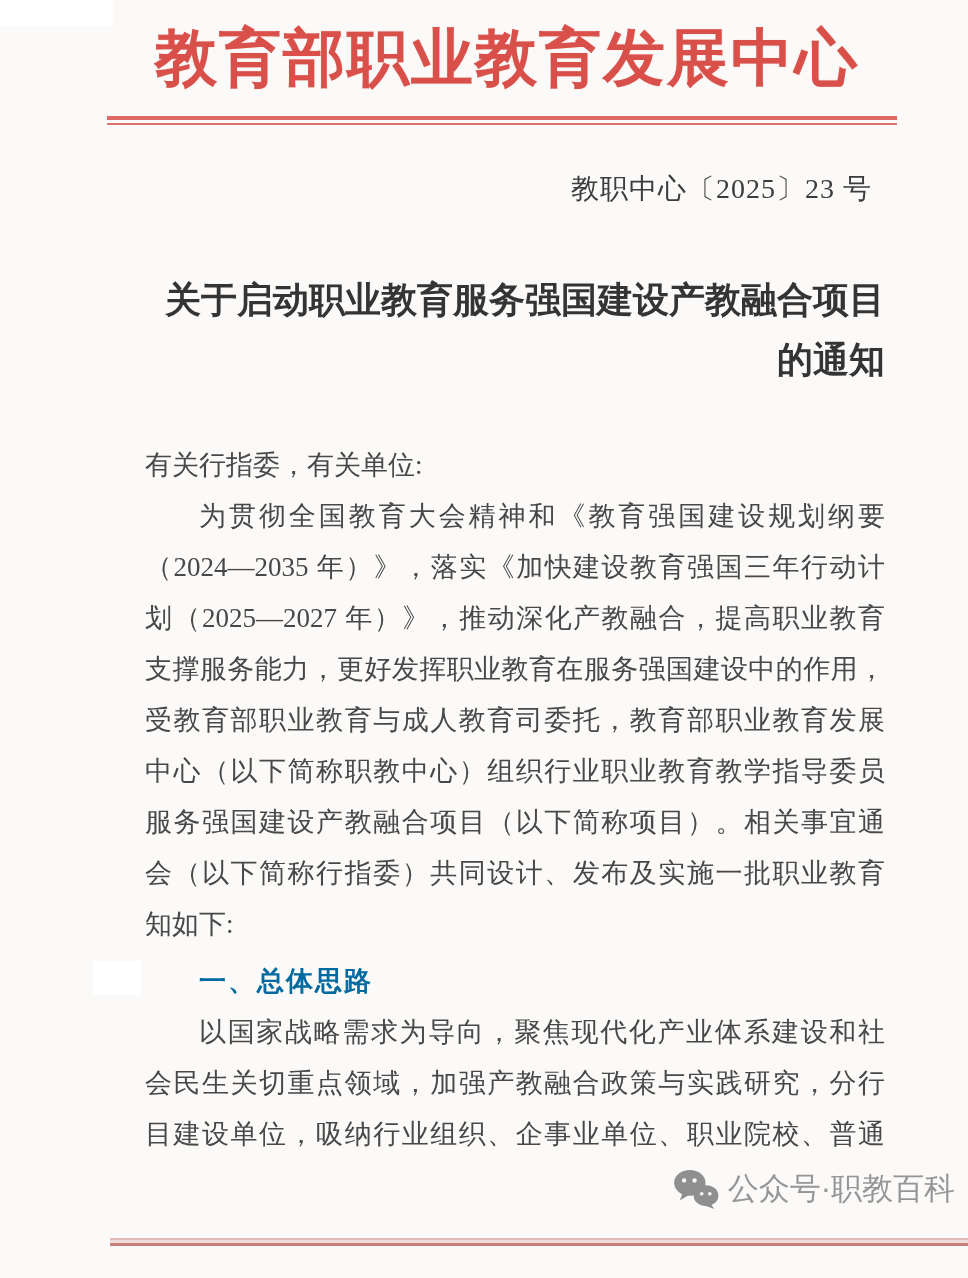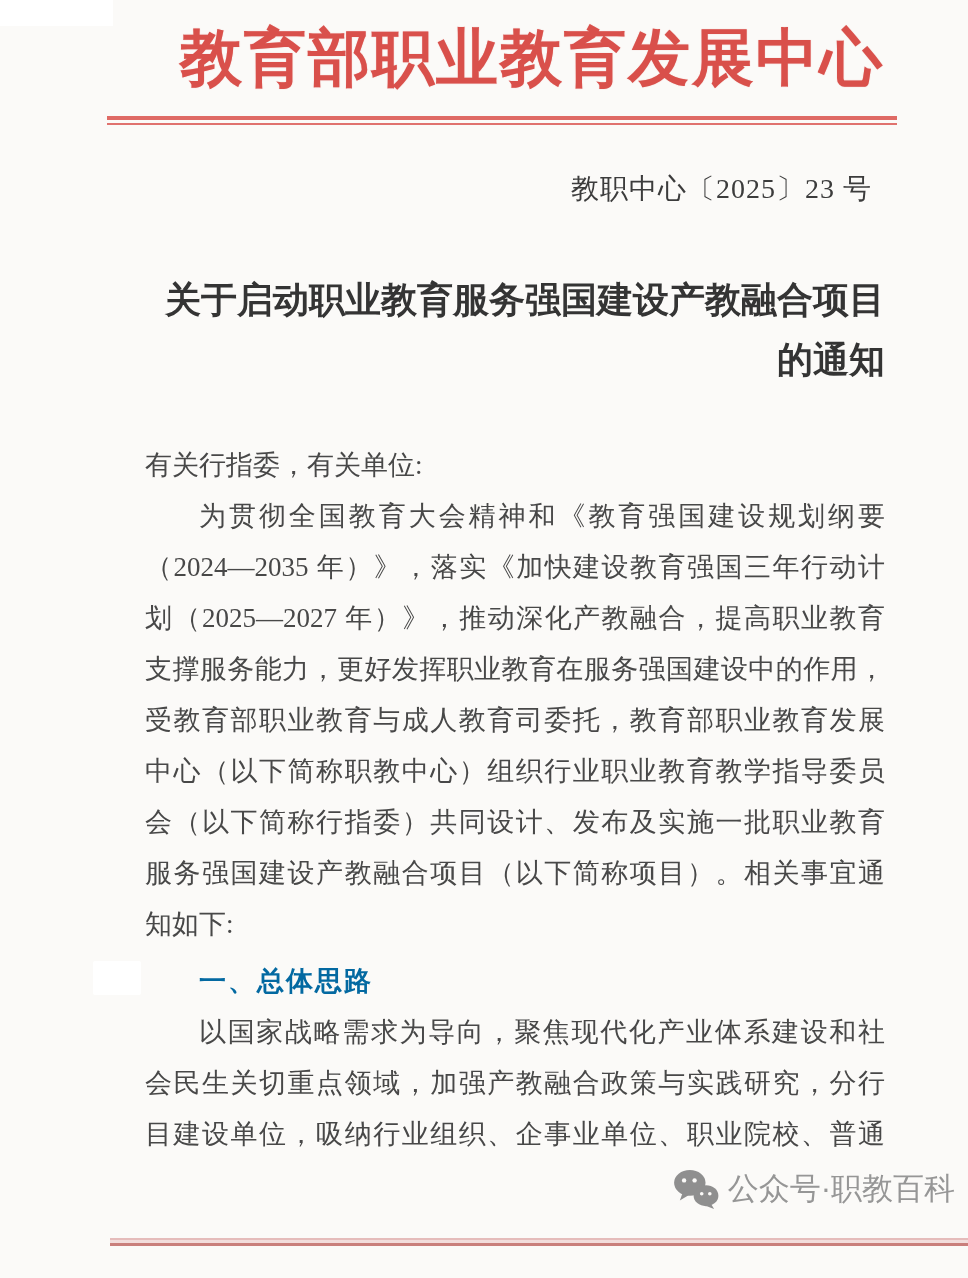--- a/index.html
+++ b/index.html
@@ -10,21 +10,21 @@
     overflow:hidden;
   }
   .page{
     position:relative;
     width:968px;height:1278px;
     background:#fbfaf8;
     color:#474747;
   }
   
   .letterhead{
-    position:absolute;top:14px;left:162px;width:740px;
+    position:absolute;top:14px;left:137px;width:740px;
     margin:0;
     text-align:center;
     font-size:62px;line-height:88px;
     font-weight:700;
     letter-spacing:2px;
     color:var(--accent,#d9504b);
     text-shadow:0 0 1px rgba(217,80,75,.45);
     white-space:nowrap;
   }
   .rule{
@@ -120,22 +120,22 @@
   </h2>
 
   <main class="body">
       <div class="body-line">有关行指委，有关单位:</div>
       <div class="body-line indent justify">为贯彻全国教育大会精神和《教育强国建设规划纲要</div>
       <div class="body-line justify">（2024—2035 年）》，落实《加快建设教育强国三年行动计</div>
       <div class="body-line justify">划（2025—2027 年）》，推动深化产教融合，提高职业教育</div>
       <div class="body-line justify">支撑服务能力，更好发挥职业教育在服务强国建设中的作用，</div>
       <div class="body-line justify">受教育部职业教育与成人教育司委托，教育部职业教育发展</div>
       <div class="body-line justify">中心（以下简称职教中心）组织行业职业教育教学指导委员</div>
+      <div class="body-line justify">服务强国建设产教融合项目（以下简称项目）。相关事宜通</div>
       <div class="body-line justify">会（以下简称行指委）共同设计、发布及实施一批职业教育</div>
-      <div class="body-line justify">服务强国建设产教融合项目（以下简称项目）。相关事宜通</div>
       <div class="body-line">知如下:</div>
       <div class="body-line indent bold">一、总体思路</div>
       <div class="body-line indent justify">以国家战略需求为导向，聚焦现代化产业体系建设和社</div>
       <div class="body-line justify">会民生关切重点领域，加强产教融合政策与实践研究，分行</div>
       <div class="body-line justify">目建设单位，吸纳行业组织、企事业单位、职业院校、普通</div>
     </main>
 
   <div class="artifact-patch"></div>
 
   <div class="bottom-rule">

